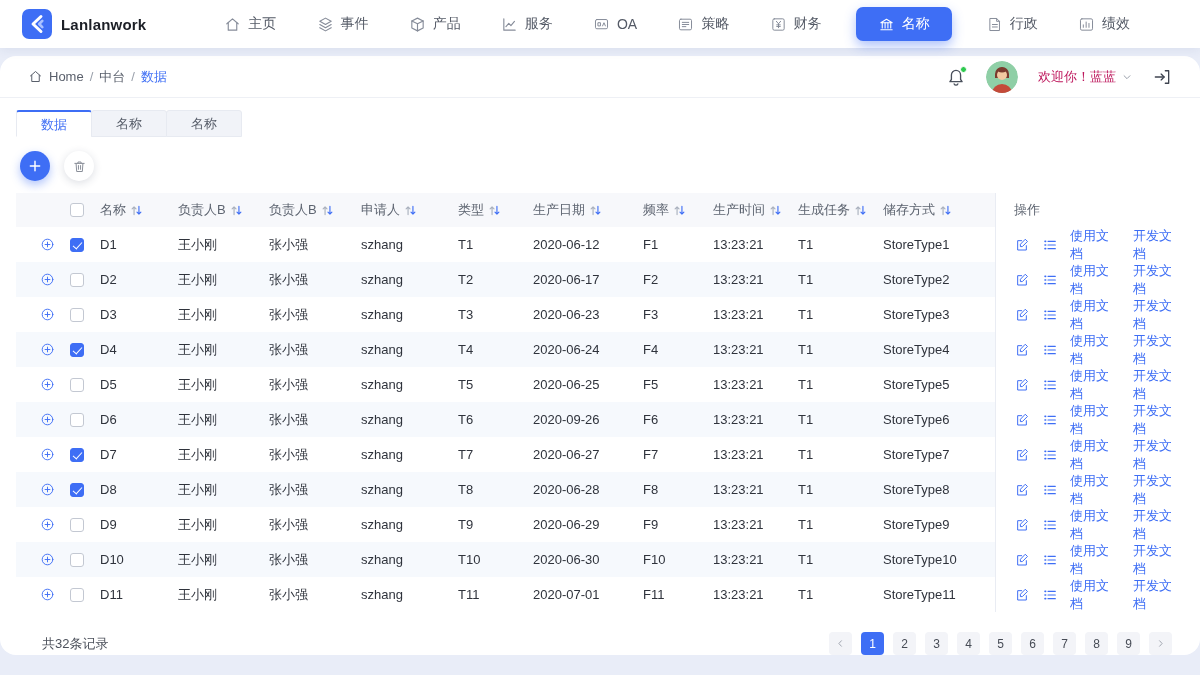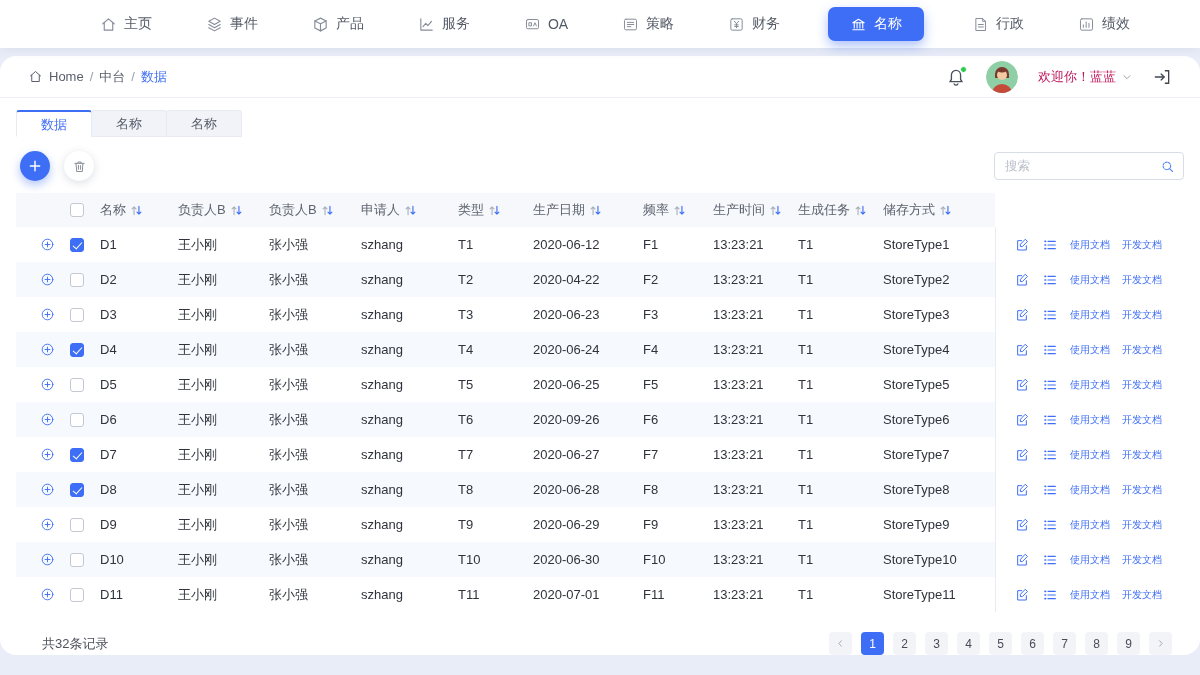--- a/index.html
+++ b/index.html
@@ -83,21 +83,21 @@
   .thead { height:34px; color:#5d6470; }
   .trow { height:35px; color:#2f333c; }
   .trow:nth-child(even) .cells-left { background:#f6f9fd; }
   .cell { display:flex; align-items:center; gap:5px; overflow:hidden; white-space:nowrap; }
   .hcell { gap:4px; }
   .sort-ic { width:13px; height:13px; }
   .cell-ops { flex:1; border-left:1px solid #e9ecf3; display:flex; align-items:center; gap:12px; padding-left:18px; background:#fff; }
   .thead .cell-ops { background:#fff; }
   .op-ic { color:#3e6ef5; cursor:pointer; }
   .op-ic svg { width:16px; height:16px; }
-  .op-link { color:#3e6ef5; cursor:pointer; font-size:10px; }
+  .op-link { color:#3e6ef5; cursor:pointer; font-size:13px; }
   .expand-ic { color:#3e6ef5; cursor:pointer; }
   .expand-ic svg { width:15px; height:15px; }
   .cb { width:14px; height:14px; border:1px solid #c3c8d2; border-radius:3px; background:#fff; cursor:pointer; position:relative; }
   .cb.checked { background:#3e6ef5; border-color:#3e6ef5; }
   .cb.checked::after {
     content:''; position:absolute; left:4px; top:1px; width:4px; height:8px;
     border-right:1.7px solid #fff; border-bottom:1.7px solid #fff; transform:rotate(42deg);
   }
 
   
@@ -107,20 +107,30 @@
   .pg { min-width:23px; height:23px; padding:0 4px; border-radius:4px; background:#f3f4f8; color:#474c56;
         display:flex; align-items:center; justify-content:center; font-size:12px; cursor:pointer; }
   .pg.active { background:#3e6ef5; color:#fff; }
   .pg.nav-arrow { color:#9aa0ab; }
   .pg.nav-arrow svg { width:11px; height:11px; }
 </style>
 </head>
 <body>
 
 <div class="topnav">
+  <div class="logo">
+    <span class="logo-icon">
+      <svg viewBox="0 0 34 34">
+          <rect width="34" height="34" rx="8" fill="#3e6ef5"></rect>
+          <path d="M21.5 8.5 L12.5 17 L21.5 25.5" stroke="#fff" stroke-width="3.4" fill="none" stroke-linecap="round" stroke-linejoin="round"></path>
+          <path d="M23 13.5 L19.5 17 L23 20.5" stroke="#aac2ff" stroke-width="3" fill="none" stroke-linecap="round" stroke-linejoin="round"></path>
+        </svg>
+    </span>
+    <span class="logo-text">Lanlanwork</span>
+  </div>
   <nav class="nav-items" id="nav-items">
       <div class="nav-item">
      <span>
           <svg viewBox="0 0 24 24" fill="none" stroke="currentColor" stroke-width="1.6" stroke-linecap="round" stroke-linejoin="round">
             <path d="M4 11L12 4l8 7"></path>
             <path d="M6 10v10h12V10"></path>
           </svg>
         </span>
      <span>主页</span>
    </div>
@@ -275,27 +285,20 @@
           </svg>
       </button>
       <button class="round-btn trash-btn">
         <svg viewBox="0 0 24 24" fill="none" stroke="currentColor" stroke-width="1.6" stroke-linecap="round" stroke-linejoin="round">
             <path d="M4.5 7h15"></path>
             <path d="M9.5 7V4.8h5V7"></path>
             <path d="M6.5 7l1 13h9l1-13"></path>
             <path d="M10.3 10.5v6M13.7 10.5v6"></path>
           </svg>
       </button>
-      <div class="search-box">
-        <input placeholder="搜索" style="">
-        <svg viewBox="0 0 24 24" fill="none" stroke="currentColor" stroke-width="1.8" stroke-linecap="round">
-            <circle cx="11" cy="11" r="6" stroke-dasharray="3 2"></circle>
-            <path d="M15.5 15.5L20 20"></path>
-          </svg>
-      </div>
     </div>
 
     <div class="tbl">
       <div class="thead" id="thead">
           <div class="cells-left">
      <div class="cell" style="width:30px"></div>
      <div class="cell" style="width:30px">
               <span class="cb"></span>
             </div>
             <div class="cell hcell" style="width:78px">
@@ -382,20 +385,23 @@
             <div class="cell hcell" style="width:112px">
        <span>储存方式</span>
               <span>
                 <svg class="sort-ic" viewBox="0 0 16 16" fill="none" stroke-linecap="round" stroke-linejoin="round">
                   <path d="M5 13V3.6M2.6 6L5 3.6 7.4 6" stroke="#a9b0bd" stroke-width="1.4"></path>
                   <path d="M11 3v9.4M8.6 10l2.4 2.4L13.4 10" stroke="#3e6ef5" stroke-width="1.4"></path>
                 </svg>
               </span>
      </div>
           </div>
+   <div class="cell-ops">
+            <span>操作</span>
+          </div>
         </div>
       <div id="tbody">
           <div class="trow">
      <div class="cells-left">
        <div class="cell" style="width:30px">
                 <span class="expand-ic">
                   <svg viewBox="0 0 24 24" fill="none" stroke="currentColor" stroke-width="1.5" stroke-linecap="round" stroke-linejoin="round">
                     <circle cx="12" cy="12" r="8.5"></circle>
                     <path d="M12 8.2v7.6M8.2 12h7.6"></path>
                   </svg>
@@ -443,21 +449,21 @@
                 </span>
               </div>
        <div class="cell" style="width:30px">
                 <span class="cb"></span>
               </div>
        <div class="cell" style="width:78px">D2</div>
        <div class="cell" style="width:91px">王小刚</div>
        <div class="cell" style="width:92px">张小强</div>
        <div class="cell" style="width:97px">szhang</div>
        <div class="cell" style="width:75px">T2</div>
-       <div class="cell" style="width:110px">2020-04-22</div>
+       <div class="cell" style="width:110px">2020-06-17</div>
        <div class="cell" style="width:70px">F2</div>
        <div class="cell" style="width:85px">13:23:21</div>
        <div class="cell" style="width:85px">T1</div>
        <div class="cell" style="width:112px">StoreType2</div>
      </div>
      <div class="cell-ops">
        <span class="op-ic">
                 <svg viewBox="0 0 24 24" fill="none" stroke="currentColor" stroke-width="1.5" stroke-linecap="round" stroke-linejoin="round">
                   <path d="M11.5 5.5H5.5v14h13V13"></path>
                   <path d="M17.3 3.8l2.9 2.9-7.7 7.7H9.6v-2.9Z"></path>

